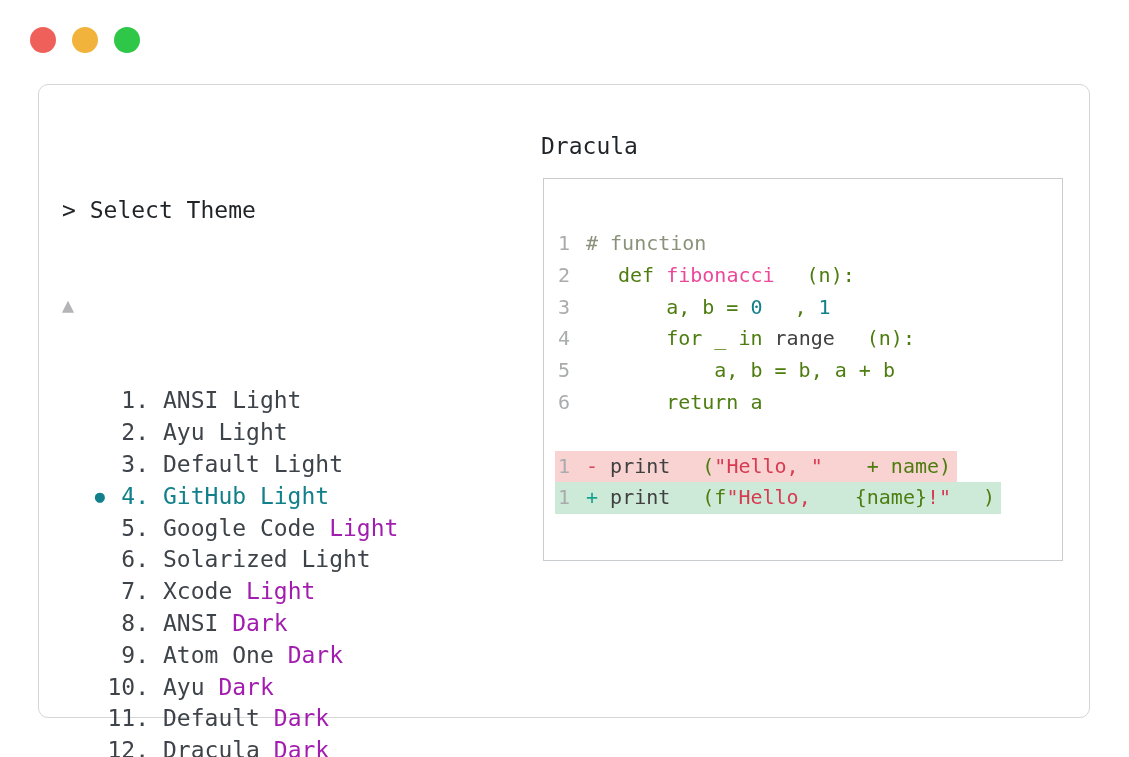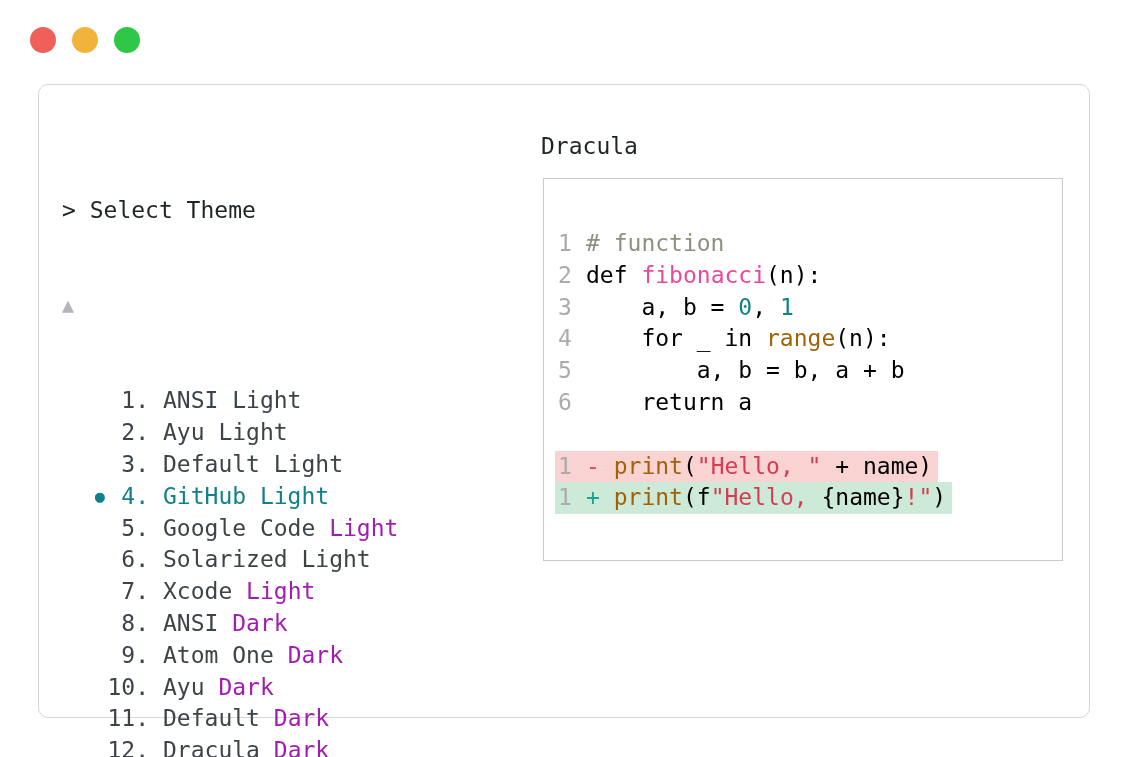--- a/index.html
+++ b/index.html
@@ -62,35 +62,35 @@
   }
   .preview-box {
     position: absolute; left: 504px; top: 93px;
     width: 520px; height: 383px;
     border: 1.5px solid #c9cccf;
     background: #ffffff;
     overflow: hidden;
   }
   .code-block {
     padding: 49px 0 0 14px;
-    font-size: 23px; line-height: 31.8px;
+    font-size: 20px; line-height: 31.8px;
     white-space: pre;
     text-decoration: underline;
   }
   .code-line { height: 31.8px; }
   .line-inner { display: inline-block; }
   .line-inner.diff-removed { background: #f9d2d2; padding: 0 6px 0 3px; margin-left: -3px; }
   .line-inner.diff-added   { background: #cdead9; padding: 0 6px 0 3px; margin-left: -3px; }
   .ln { display: inline-block; width: 14px; margin-right: 14px; color: #a9abad; }
 
-  .sty-code       { color: #000000; }
+  .sty-code       { color: #4d7c0f; margin-left: 32px; }
   .sty-comment    { color: #8b927b; }
   .sty-function   { color: #ec4899; }
   .sty-number     { color: #12808a; }
-  .sty-builtin    { color: #a16207; }
+  .sty-builtin    { color: #404040; }
   .sty-string     { color: #d73a51; }
   .sty-diff-minus { color: #d8485c; }
   .sty-diff-plus  { color: #18a38e; }
 </style>
 </head>
 <body>
 
 <div class="stage">
 
   <div class="traffic-lights" id="traffic-lights">

